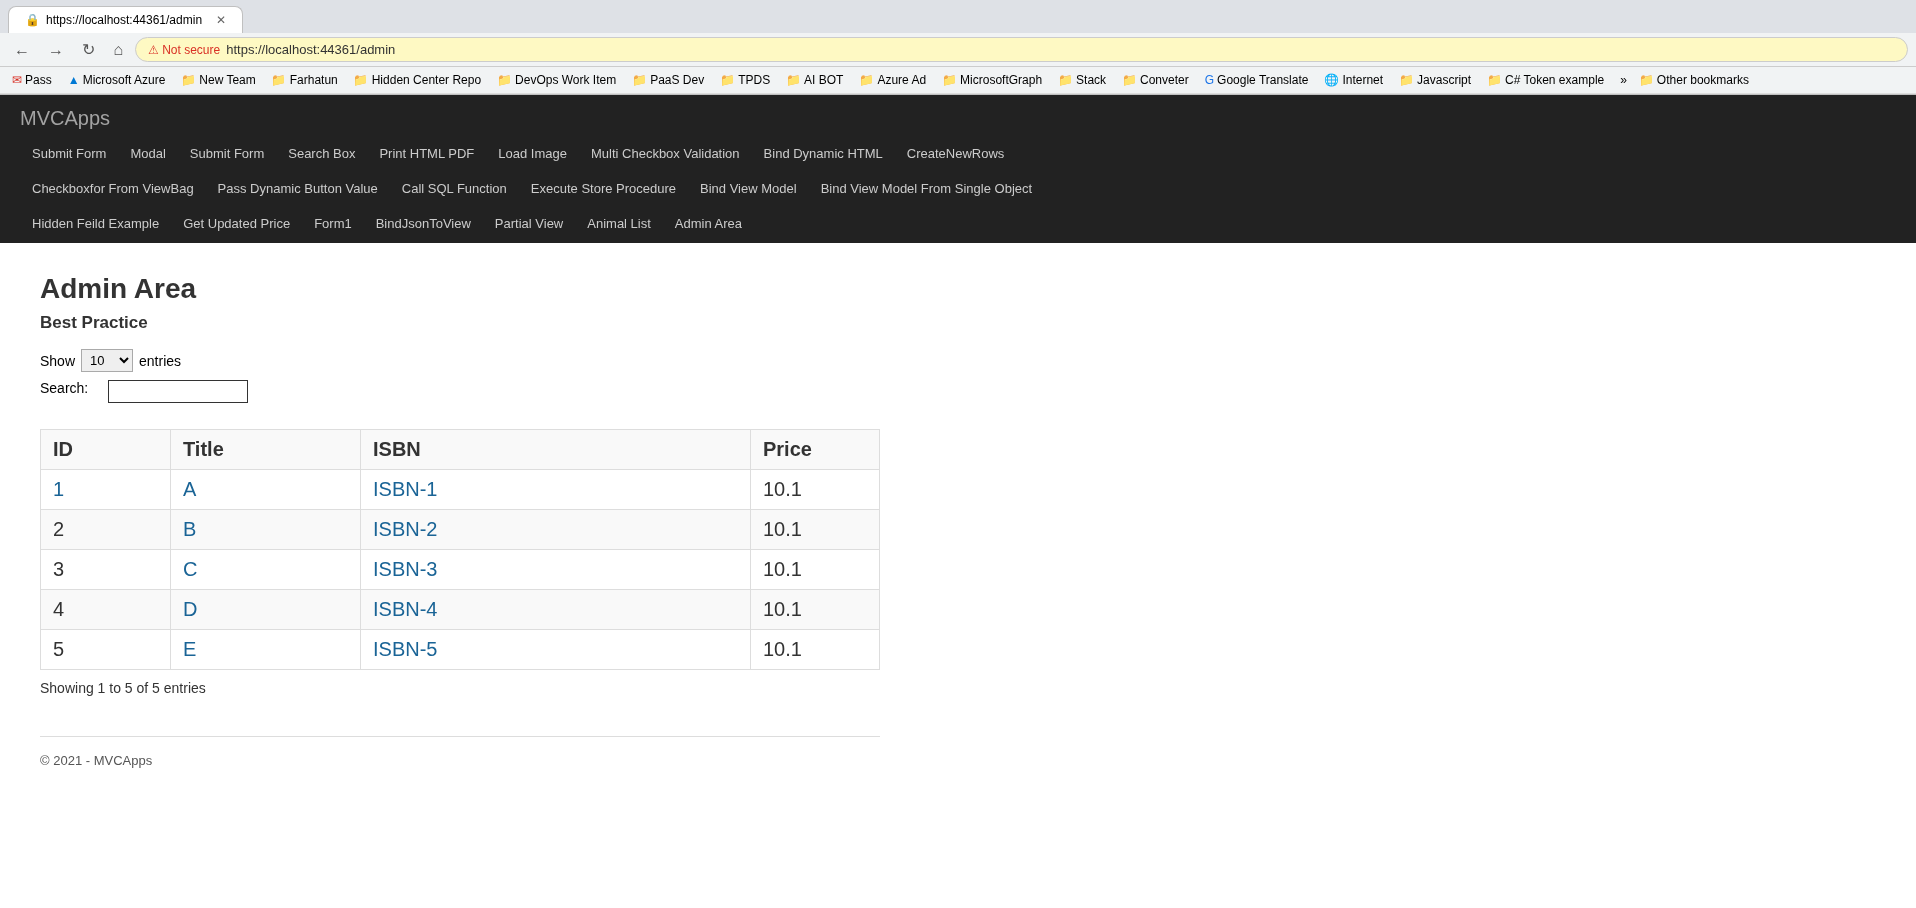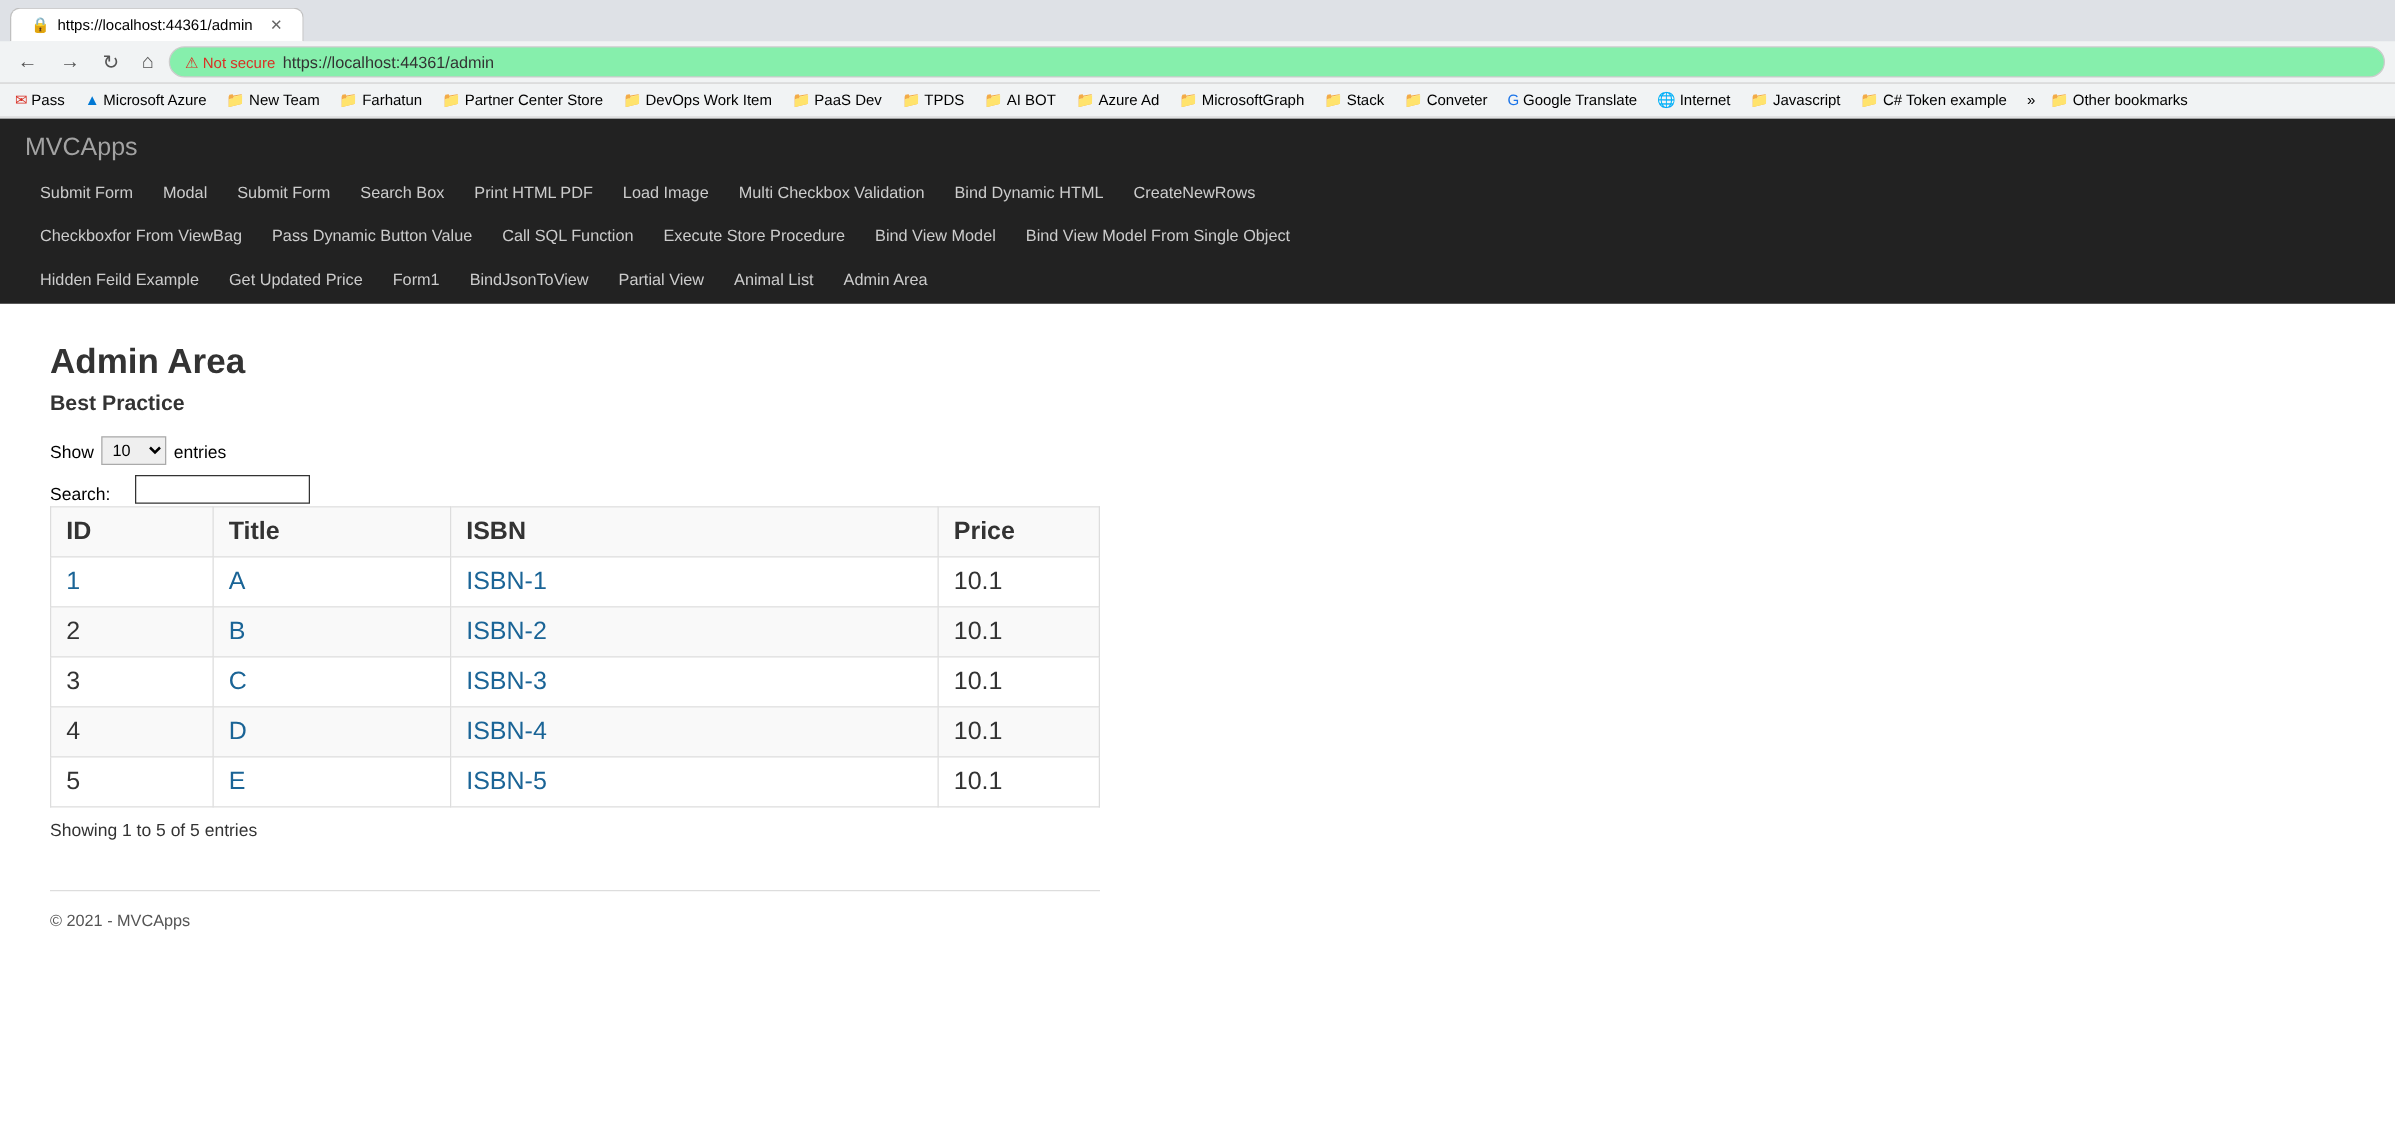--- a/index.html
+++ b/index.html
@@ -42,21 +42,21 @@
       cursor: pointer;
       font-size: 16px;
       color: #555;
       padding: 2px 6px;
       border-radius: 50%;
     }
     .address-bar {
       flex: 1;
       display: flex;
       align-items: center;
-      background: #86efac;
+      background: #fef9c3;
       border: 1px solid #ccc;
       border-radius: 20px;
       padding: 4px 12px;
       font-size: 13px;
       gap: 6px;
     }
     .address-bar .warning { color: #d93025; font-size: 12px; }
     .address-bar .url { color: #333; }
     .bookmarks-bar {
       display: flex;
@@ -128,24 +128,24 @@
       display: flex;
       align-items: center;
       gap: 6px;
     }
     .entries-select {
       border: 1px solid #aaa;
       padding: 2px 4px;
       font-size: 13px;
     }
     .search-row {
-      margin-bottom: 2px;
+      margin-bottom: 26px;
       font-size: 14px;
       display: flex;
-      align-items: flex-end;
+      align-items: flex-start;
       gap: 20px;
     }
     .search-input {
       border: 1px solid #333;
       padding: 3px 6px;
       font-size: 13px;
       width: 140px;
     }
 
     
@@ -233,21 +233,21 @@
     <span class="bookmark-item">
       <span style="color:#f4a700;">📁</span>
       <span>New Team</span>
     </span>
     <span class="bookmark-item">
       <span style="color:#f4a700;">📁</span>
       <span>Farhatun</span>
     </span>
     <span class="bookmark-item">
       <span style="color:#f4a700;">📁</span>
-      <span>Partner Center Store</span>
+      <span>Hidden Center Repo</span>
     </span>
     <span class="bookmark-item">
       <span style="color:#f4a700;">📁</span>
       <span>DevOps Work Item</span>
     </span>
     <span class="bookmark-item">
       <span style="color:#f4a700;">📁</span>
       <span>PaaS Dev</span>
     </span>
     <span class="bookmark-item">

